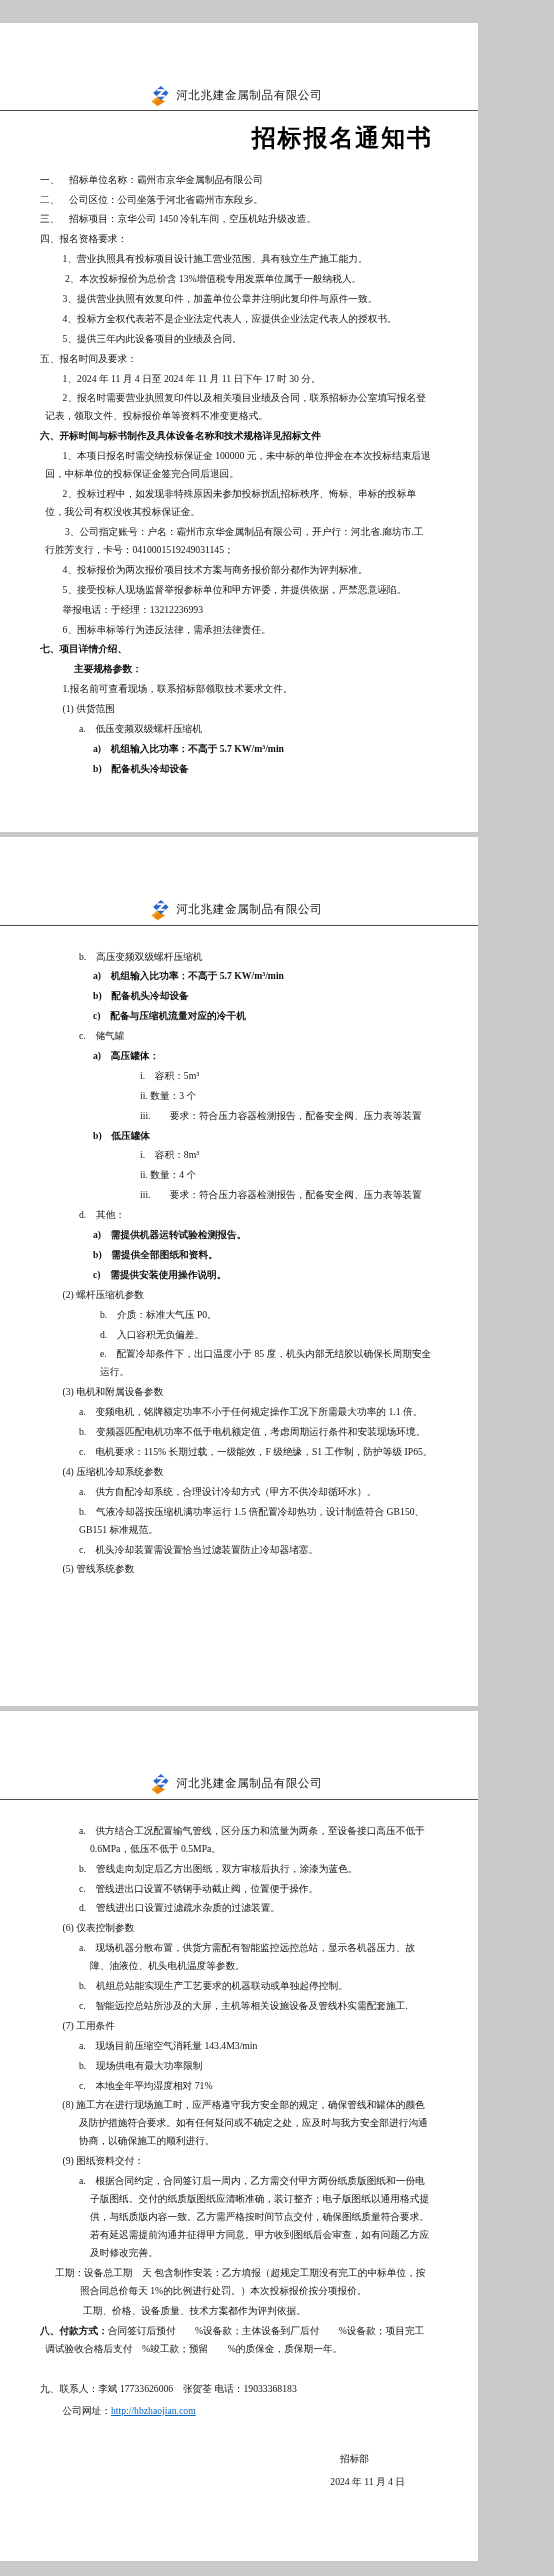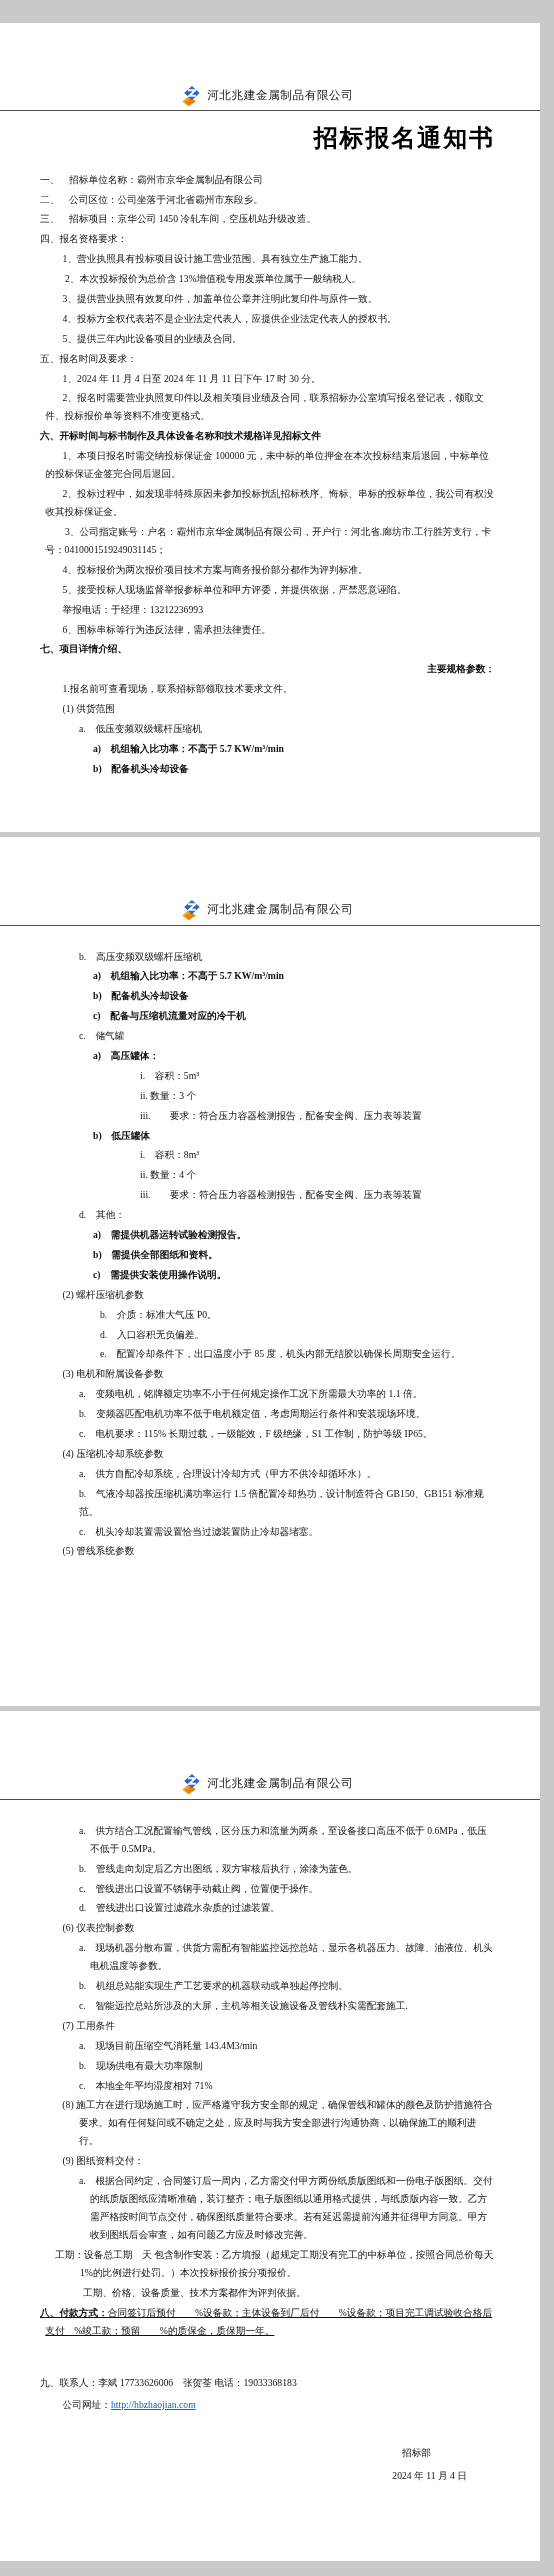--- a/index.html
+++ b/index.html
@@ -7,51 +7,51 @@
     width:554px;
     background:#c9c9c9;
     font-family:"Liberation Serif","DejaVu Serif",serif;
     color:#111;
   }
   .band-top{height:22.5px;background:#c9c9c9;}
   .band-bottom{height:15px;background:#c9c9c9;}
   .gap{height:5.2px;background:#c9c9c9;}
   .page{
     background:#ffffff;
-    width:540px;
+    width:478px;
     box-sizing:border-box;
     padding:0 45px 0 40px;
     overflow:hidden;
     font-size:9.7px;
   }
   .page-1{height:809px;}
   .page-2{height:869px;}
   .page-3{height:850px;}
   .page-header{padding-top:62px;}
   .hdr-row{display:flex;align-items:center;justify-content:center;gap:6.4px;}
   .company-name{font-size:11.6px;color:#1a1a1a;letter-spacing:0.6px;}
   .hdr-rule{border:none;border-top:1.3px solid #4d4d4d;margin:3.9px -45px 0 -40px;}
   .logo{width:19.3px;height:22px;display:block;}
   .doc-title{
     font-size:24px;font-weight:bold;text-align:right;
     letter-spacing:1.9px;margin:11.6px 0 16.7px;line-height:31px;color:#000;
   }
   p{margin:0 0 1.9px;line-height:18px;white-space:pre-wrap;}
-  .m26{margin-left:34px;text-align:right;}
+  .m26{margin-left:34px;}
   .m35{margin-left:22.5px;}
   .m61{margin-left:39px;}
   .m93{margin-left:60px;}
   .m121{margin-left:53px;font-weight:bold;}
   .m156{margin-left:100px;}
   .item{margin-left:5.2px;text-indent:17.4px;}
   .hang8{margin-left:39px;text-indent:-16.7px;}
   .la-hang{margin-left:50px;text-indent:-11px;}
   .gq{margin-left:40px;text-indent:-25px;}
   .crit{margin-left:43px;}
-  .pay{margin-left:5.2px;text-indent:-5.2px;margin-bottom:34px;text-decoration:underline;}
+  .pay{margin-left:5.2px;text-indent:-5.2px;margin-bottom:22px;}
   .contact-line{margin-bottom:3.9px;}
   .web-line{margin-left:22.5px;margin-bottom:30px;}
   .bold{font-weight:bold;}
   .link{color:#0563C1;text-decoration:underline;}
   .footer-dept{text-align:right;padding-right:64px;margin-bottom:5.2px;}
   .footer-date{text-align:right;padding-right:28px;}
   .page-body{margin-top:22px;}
 </style>
 </head>
 <body>

